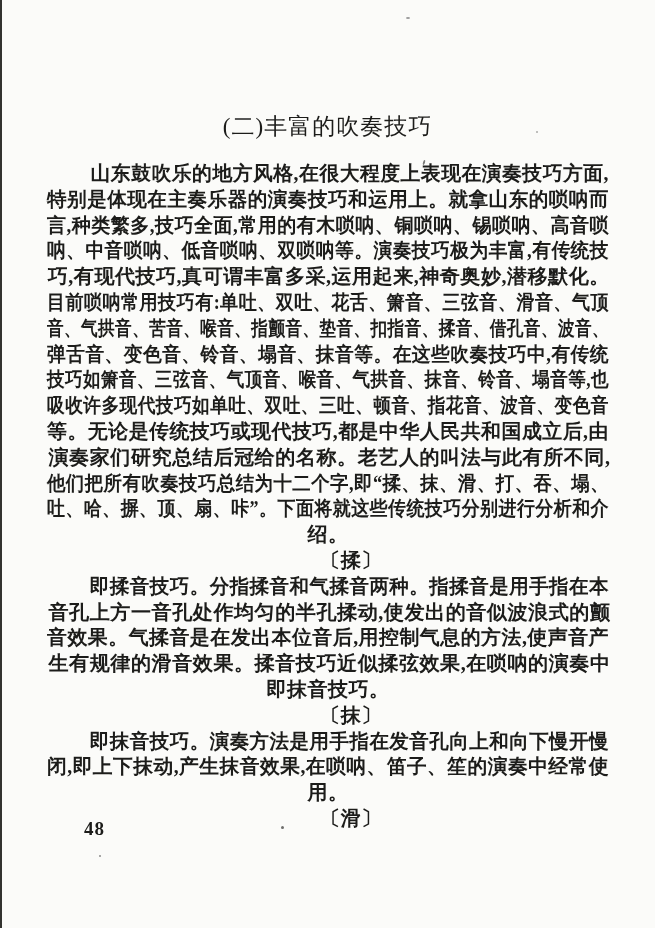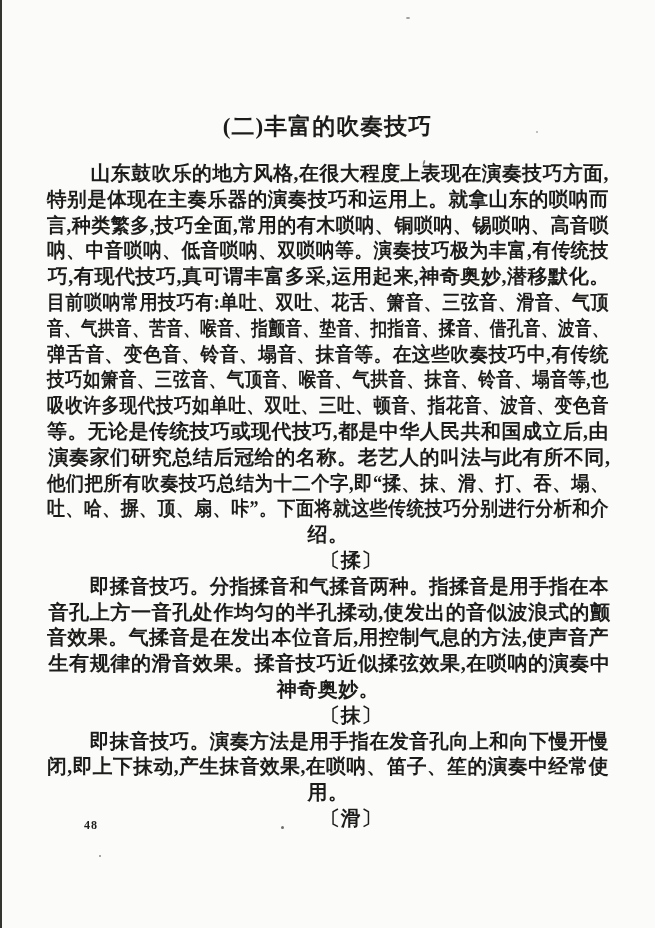--- a/index.html
+++ b/index.html
@@ -24,21 +24,21 @@
     background: #33332f;
   }
   .title {
     position: absolute;
     top: 112px;
     left: 0;
     width: 100%;
     margin: 0;
     text-align: center;
     font-size: 23px;
-    font-weight: 700;
+    font-weight: 400;
     letter-spacing: 1px;
     line-height: 30px;
   }
   .body-block {
     position: absolute;
     left: 47px;
     top: 161px;
     width: 562px;
     text-align: center;
   }
@@ -50,21 +50,21 @@
     white-space: nowrap;
     transform-origin: 0 50%;
     letter-spacing: 0.5px;
   }
   .line.first { padding-left: 44px; }
   .heading { padding-left: 46px; }
   .pagenum {
     position: absolute;
     left: 84px;
     top: 818px;
-    font-size: 12px;
+    font-size: 19px;
     font-weight: 600;
     letter-spacing: 1px;
   }
   .speck { position: absolute; border-radius: 50%; }
   .sp1 { left: 406px; top: 17px;  width: 4px; height: 2px; background: #9a9a9a; }
   .sp2 { left: 423px; top: 160px; width: 2px; height: 5px; background: #7a7a78; transform: rotate(18deg); }
   .sp3 { left: 536px; top: 131px; width: 2px; height: 2px; background: #ababa9; }
   .sp4 { left: 281px; top: 826px; width: 3px; height: 3px; background: #6e6e6c; }
   .sp5 { left: 99px;  top: 855px; width: 2px; height: 2px; background: #8d8d8b; }
 </style>
@@ -92,21 +92,21 @@
     <div class="line fill" style="transform: scaleX(0.920557);">他们把所有吹奏技巧总结为十二个字,即“揉、抹、滑、打、吞、塌、</div>
     <div class="line fill" style="transform: scaleX(0.898481);">吐、哈、摒、顶、扇、咔”。下面将就这些传统技巧分别进行分析和介</div>
     <div class="line end">绍。</div>
 
     <div class="line end heading">〔揉〕</div>
 
     <div class="line fill first" style="transform: scaleX(0.974003);">即揉音技巧。分指揉音和气揉音两种。指揉音是用手指在本</div>
     <div class="line fill" style="transform: scaleX(1.00537);">音孔上方一音孔处作均匀的半孔揉动,使发出的音似波浪式的颤</div>
     <div class="line fill" style="transform: scaleX(0.995571);">音效果。气揉音是在发出本位音后,用控制气息的方法,使声音产</div>
     <div class="line fill" style="transform: scaleX(1.00537);">生有规律的滑音效果。揉音技巧近似揉弦效果,在唢呐的演奏中</div>
-    <div class="line end">神奇奥妙。</div>
+    <div class="line end">即抹音技巧。</div>
 
     <div class="line end heading">〔抹〕</div>
 
     <div class="line fill first" style="transform: scaleX(0.974003);">即抹音技巧。演奏方法是用手指在发音孔向上和向下慢开慢</div>
     <div class="line fill" style="transform: scaleX(0.985965);">闭,即上下抹动,产生抹音效果,在唢呐、笛子、笙的演奏中经常使</div>
     <div class="line end">用。</div>
 
     <div class="line end heading">〔滑〕</div>
   </div>
 

